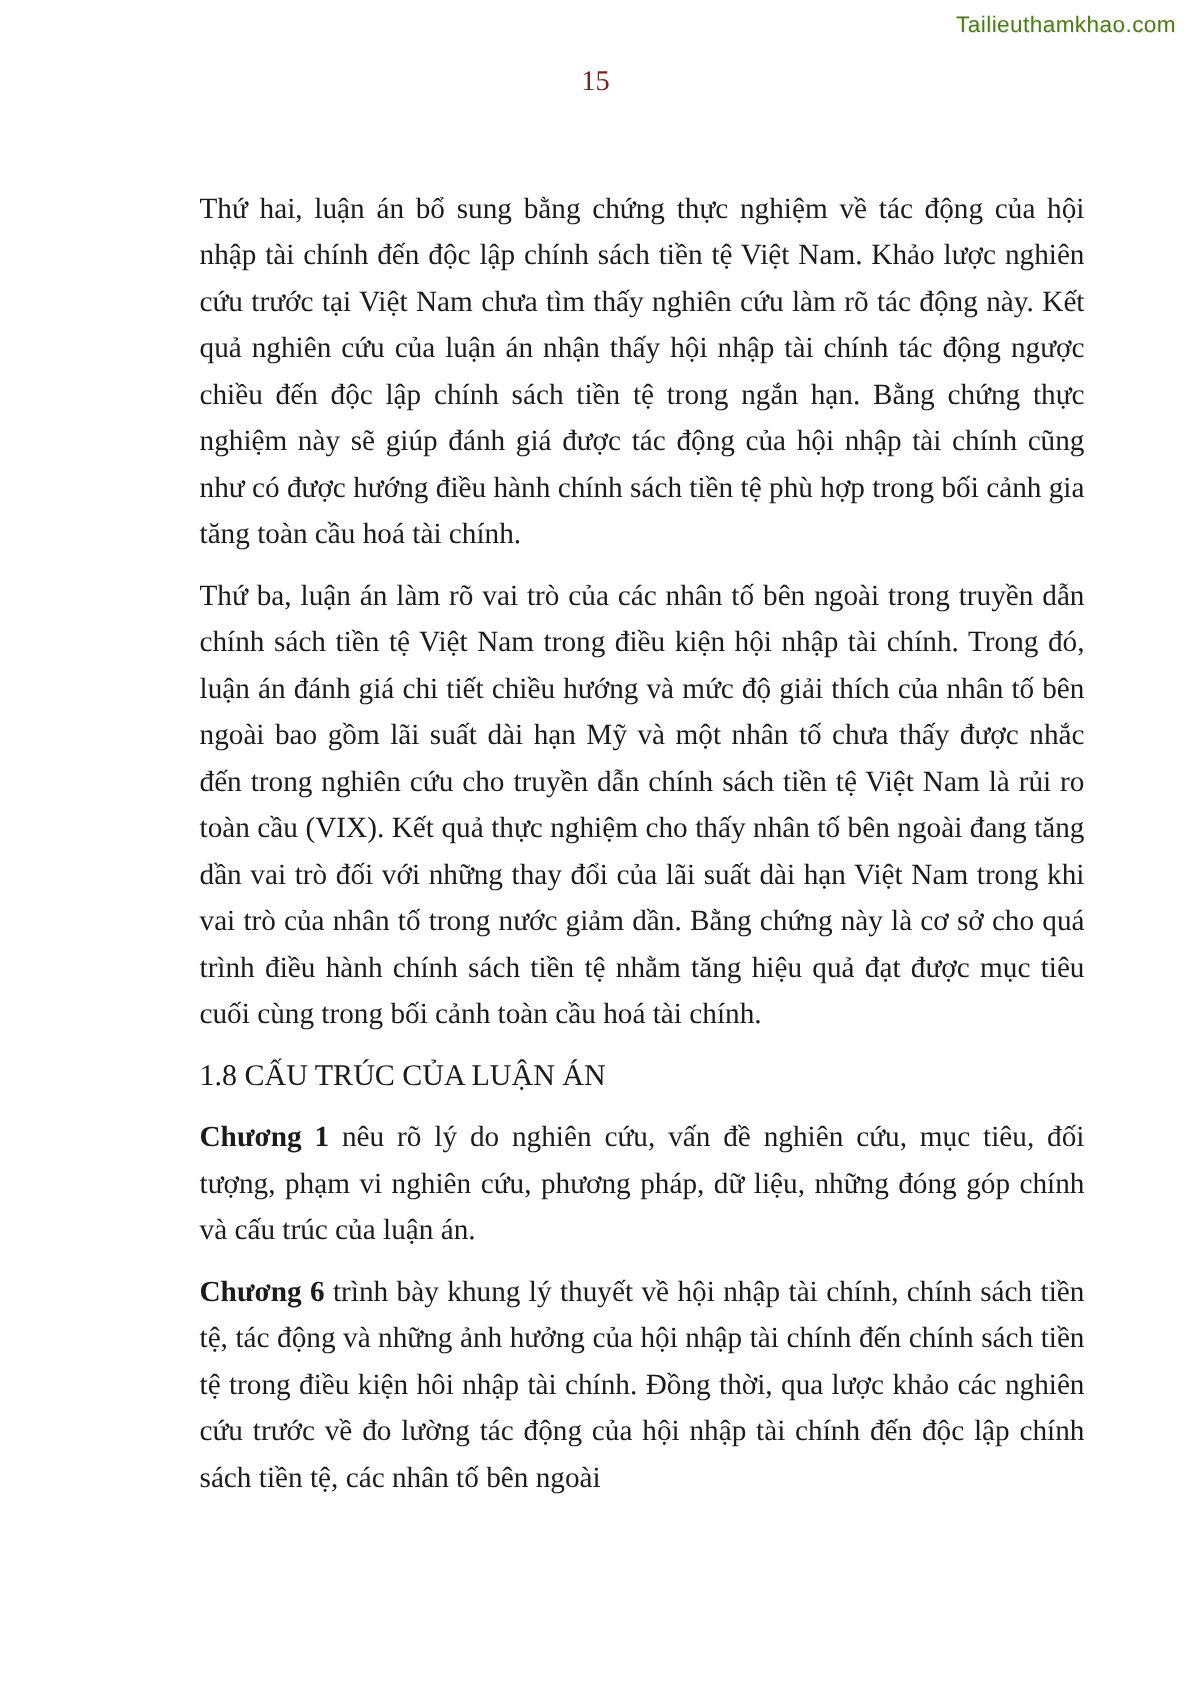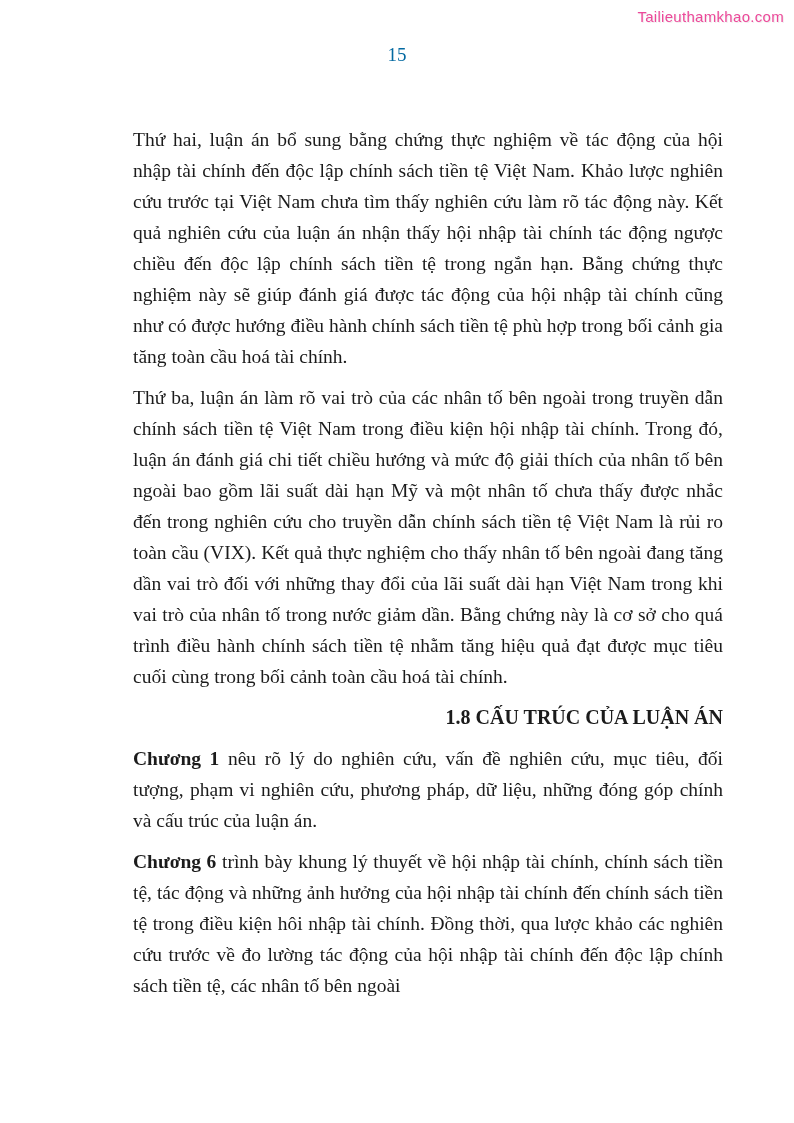--- a/index.html
+++ b/index.html
@@ -11,56 +11,56 @@
     overflow: hidden;
     font-family: "Liberation Serif", serif;
     color: #1b1b1b;
   }
   .watermark {
     position: absolute;
     top: 8px;
     right: 10px;
     font-family: "Liberation Sans", sans-serif;
     font-size: 15px;
-    color: #ec4899;
+    color: #4d7c0f;
     text-shadow: 1px 1px 0 #efefef;
     letter-spacing: 0.3px;
     text-align: center;
   }
   .page-number {
     position: absolute;
     top: 44px;
     left: 0;
     width: 100%;
     text-align: center;
     font-size: 19px;
-    color: #0369a1;
+    color: #7f1d1d;
   }
   .text-block {
     position: absolute;
     left: 133px;
     top: 124px;
     width: 590px;
     font-size: 19.5px;
     line-height: 31px;
     text-align: justify;
   }
   .text-block p {
     margin: 0 0 10px 0;
     padding: 0;
   }
   .lead-italic { }
   .lead-bold { font-weight: bold; margin-top: 32px; }
   .section-heading {
     margin: 3px 0 10px 0;
     padding: 0;
     font-size: 20px;
-    font-weight: bold;
+    font-weight: normal;
     line-height: 31px;
-    text-align: right;
+    text-align: left;
   }
 </style>
 </head>
 <body>
 
 <div class="watermark">Tailieuthamkhao.com</div>
 
 <div class="page-number">15</div>
 
 <div class="text-block">

